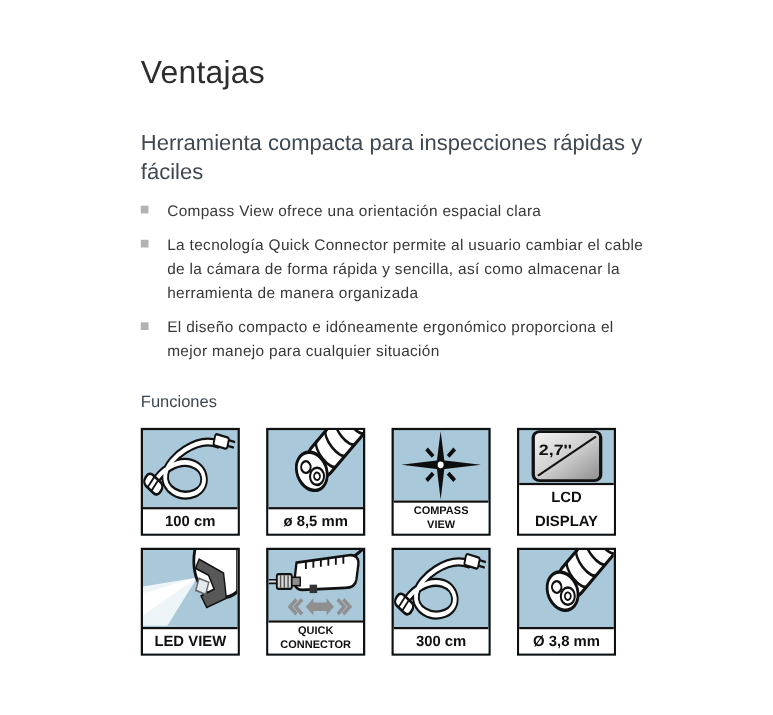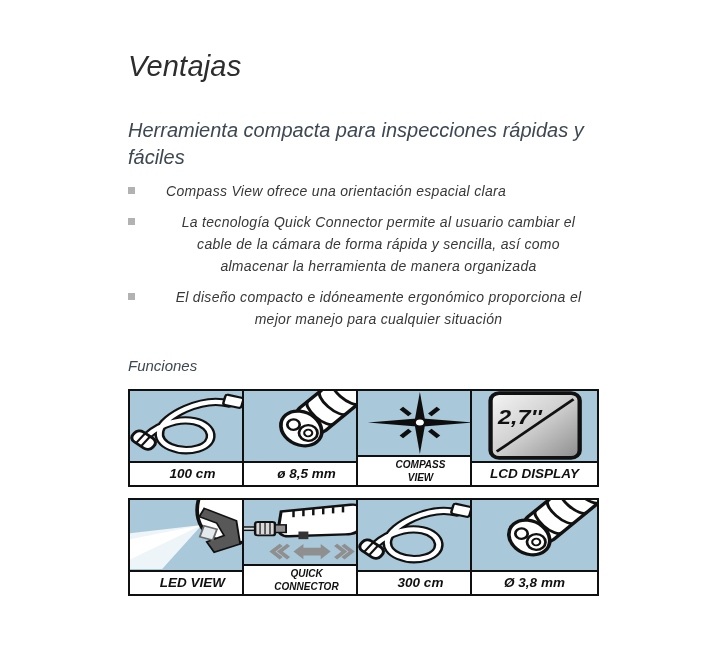--- a/index.html
+++ b/index.html
@@ -1,48 +1,48 @@
 <!DOCTYPE html>
 <html><head>
 <meta charset="utf-8">
 <style>
   html,body { margin:0; padding:0; }
   body {
     width:703px; height:650px; overflow:hidden;
     background:#ffffff;
     font-family:"Liberation Sans", sans-serif;
   }
-  .content { padding:48px 0 16px 128px; width:463px;font-style:italic; }
+  .content { padding:48px 0 16px 128px; width:463px; }
 
   .page-title {
     margin:0; font-size:29px; font-weight:400; line-height:36px;
     color:#2d2d2d; letter-spacing:.2px;
   }
   .section-subtitle {
     margin:33px 0 0; font-size:20px; font-weight:400; line-height:27px;
     color:#3e4852;
   }
   .advantages { list-style:none; margin:9px 0 0; padding:0; }
   .advantage-item {
-    display:flex; gap:31px; margin-top:9px;
-    font-size:14px; line-height:22px; color:#383838; letter-spacing:.3px;text-align:center;
+    display:flex; gap:17px; margin-top:9px;
+    font-size:14px; line-height:22px; color:#383838; letter-spacing:.3px;
   }
   .bullet { flex:none; width:7px; height:7px; background:#b2b2b2; margin-top:7px; }
 
   .functions-heading {
     margin:27px 0 0; font-size:15px; font-weight:400; color:#3e4852;
   }
 
   .features-grid {
     margin-top:15px;
     display:grid; grid-template-columns:repeat(4,105px);
     column-gap:9px; row-gap:11px;
   }
   .tile {
-    box-sizing:border-box; width:129px; height:98px;
+    box-sizing:border-box; width:90px; height:98px;
     border:2px solid #101010; background:#a9c8d9;
     display:flex; flex-direction:column;
   }
   .tile-image { flex:1 1 auto; min-height:0; overflow:hidden; }
   .tile-image svg { display:block; width:100%; height:100%; }
   .tile-label {
     flex:none; background:#ffffff; border-top:2px solid #101010;
     color:#101010; font-weight:700; font-size:13.5px; line-height:22px;
     text-align:center; white-space:pre-line; padding:0 1px;
   }

